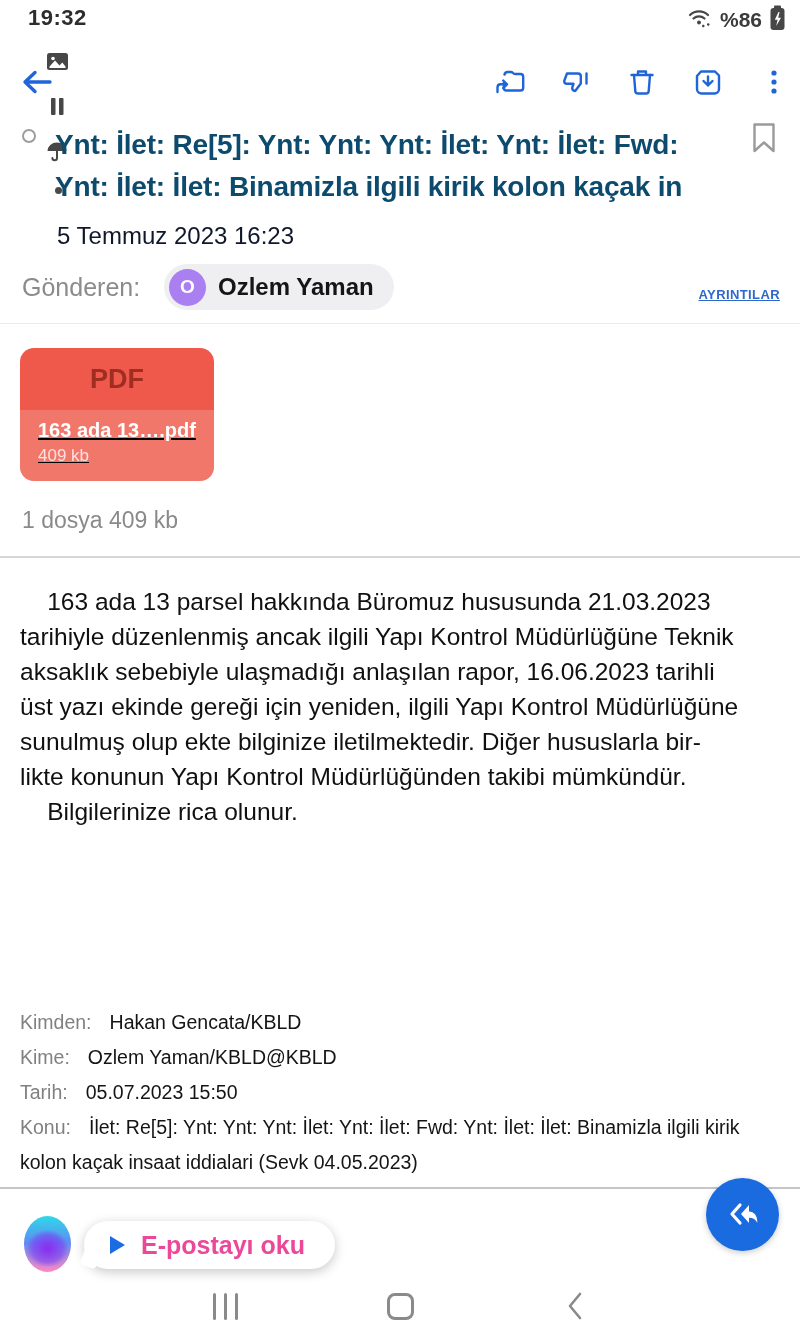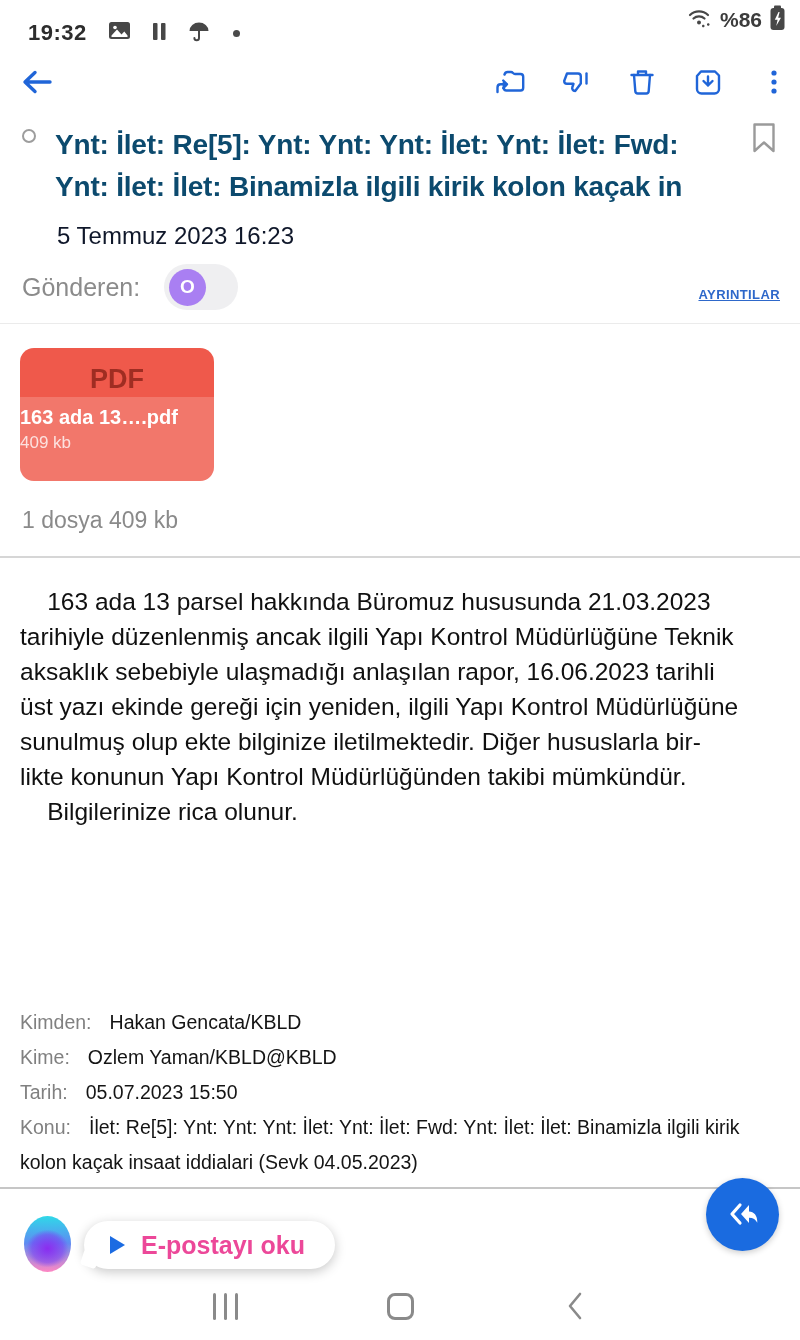--- a/index.html
+++ b/index.html
@@ -2,21 +2,21 @@
 <html><head>
 <meta charset="utf-8">
 <style>
   * { margin:0; padding:0; box-sizing:border-box; }
   html,body { background:#ffffff; }
   body { font-family:"Liberation Sans", sans-serif; }
   .screen { position:relative; width:800px; height:1340px; background:#fff; overflow:hidden; margin:0 auto; }
 
   
   .statusbar { position:absolute; top:0; left:0; width:800px; height:34px; }
-  .sb-left { position:absolute; left:28px; top:20px; display:flex; align-items:center; gap:21px; }
+  .sb-left { position:absolute; left:28px; top:5px; display:flex; align-items:center; gap:21px;flex-direction:column; }
   .sb-time { font-size:22px; font-weight:700; color:#2d2d2d; letter-spacing:0.5px; }
   .sb-right { position:absolute; right:14px; top:5px; display:flex; align-items:center; gap:7px; }
   .sb-batt-txt { font-size:21px; font-weight:600; color:#3c3c3c; }
   .sb-dot { width:7px; height:7px; border-radius:50%; background:#4a4a4a; margin-left:2px; }
 
   
   .toolbar { position:absolute; top:52px; left:0; width:800px; height:58px; }
   .back-btn { position:absolute; left:18px; top:11px; width:38px; height:38px; cursor:pointer; }
   .tb-actions { position:absolute; right:8px; top:9px; display:flex; gap:30px; }
   .tb-btn { width:36px; height:42px; display:flex; align-items:center; justify-content:center; cursor:pointer; }
@@ -35,21 +35,21 @@
   .sender-name { font-size:24px; font-weight:600; color:#151515; }
   .details-link { position:absolute; right:20px; top:287px; font-size:13px; font-weight:700; color:#2e68ca; letter-spacing:0.4px; cursor:pointer;text-decoration:underline; }
 
   .divider1 { position:absolute; left:0; top:323px; width:800px; height:1px; background:#ebebeb; }
   .divider2 { position:absolute; left:0; top:556px; width:800px; height:2px; background:#d6d6d6; }
   .divider3 { position:absolute; left:0; top:1187px; width:800px; height:2px; background:#c6c6c6; }
 
   
   .pdf-card { position:absolute; left:20px; top:348px; width:194px; height:133px; background:#ef594b; border-radius:14px; overflow:hidden; cursor:pointer; }
   .pdf-type { position:absolute; top:16px; left:0; width:100%; text-align:center; font-size:27px; font-weight:700; color:#9f2d22; }
-  .pdf-overlay { position:absolute; left:0; bottom:0; width:100%; height:84px; background:rgba(255,255,255,0.18); padding:9px 12px 0 0; }
+  .pdf-overlay { position:absolute; left:0; bottom:0; width:100%; height:71px; background:rgba(255,255,255,0.18); padding:9px 12px 0 18px;text-decoration:underline; }
   .pdf-name { font-size:20px; font-weight:700; color:#ffffff; white-space:nowrap; }
   .pdf-size { font-size:17px; color:rgba(255,255,255,0.78); margin-top:4px; }
   .att-summary { position:absolute; left:22px; top:507px; font-size:23px; color:#8a8a8a; }
 
   
   .mail-body { position:absolute; left:20px; top:584px; width:762px; font-size:24.5px; line-height:35px; color:#101010; white-space:pre-wrap; }
 
   
   .quoted { position:absolute; left:20px; top:1005px; width:745px; font-size:19.5px; line-height:35px; }
   .q-row { color:#141414; }
@@ -174,20 +174,21 @@
         <path d="M2.5 2.5 h19 v26.5 l-9.5 -8.5 -9.5 8.5 z" stroke="#9a9a9a" stroke-width="2.4" fill="none" stroke-linejoin="round"></path>
       </svg>
   </div>
   <div class="date">5 Temmuz 2023 16:23</div>
 
   <div class="from-label">Gönderen:</div>
   <div class="sender-chip">
     <div class="avatar">
         <span>O</span>
       </div>
+    <span class="sender-name">Ozlem Yaman</span>
   </div>
   <div class="details-link">AYRINTILAR</div>
 
   <div class="divider1"></div>
 
   <div class="pdf-card">
     <div class="pdf-type">PDF</div>
     <div class="pdf-overlay">
       <div class="pdf-name">163 ada 13….pdf</div>
       <div class="pdf-size">409 kb</div>

